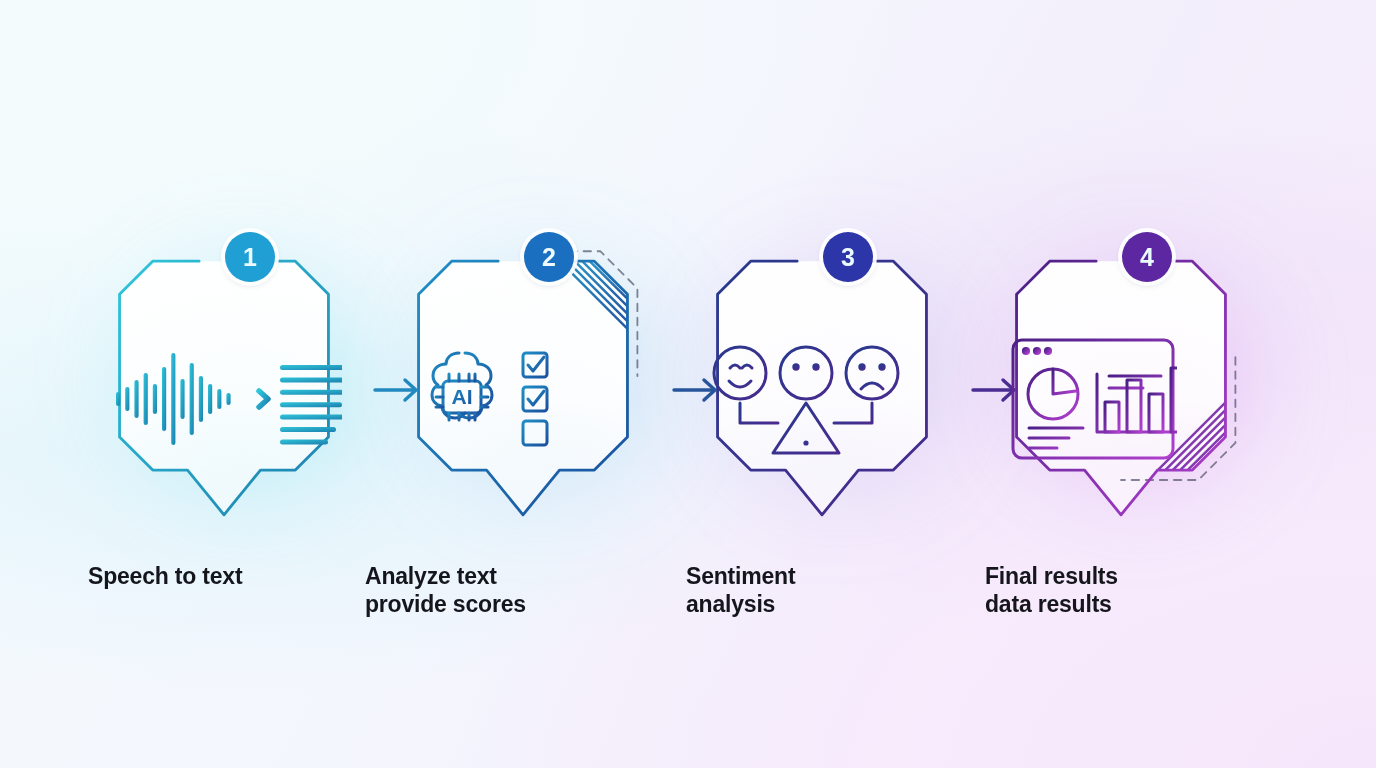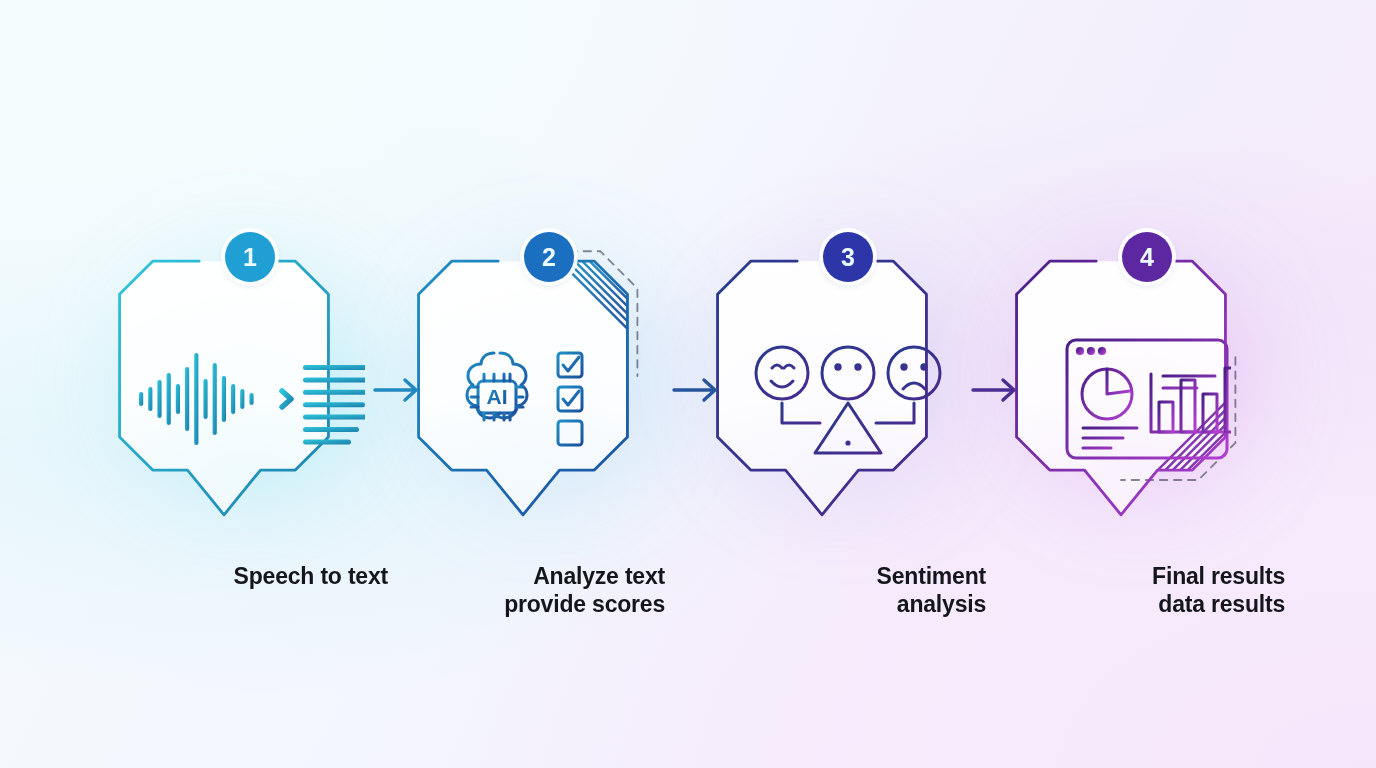--- a/index.html
+++ b/index.html
@@ -25,24 +25,24 @@
   .badge{
     position:absolute;top:0;left:50%;transform:translateX(-50%);
     width:50px;height:50px;border-radius:50%;
     display:flex;align-items:center;justify-content:center;
     color:#eafaff;font-size:25px;font-weight:700;line-height:1;
     box-shadow:0 0 0 4px rgba(255,255,255,.92),0 2px 7px rgba(30,50,90,.25);
     z-index:6;letter-spacing:0;
   }
   .icon-wrap{
     position:absolute;left:0;top:92px;width:276px;height:150px;
-    display:flex;align-items:center;justify-content:center;z-index:4;
+    display:flex;align-items:center;justify-content:flex-start;z-index:4;
   }
   .label{
-    position:absolute;top:562px;width:300px;text-align:right;
+    position:absolute;top:562px;width:300px;text-align:left;
     font-size:23px;font-weight:700;color:#14161c;line-height:1.22;
     letter-spacing:-.2px;white-space:pre-line;
   }
   .conn{position:absolute;top:378px;height:14px;z-index:3;}
 </style>
 </head>
 <body>
 
 <div id="stage">
 

